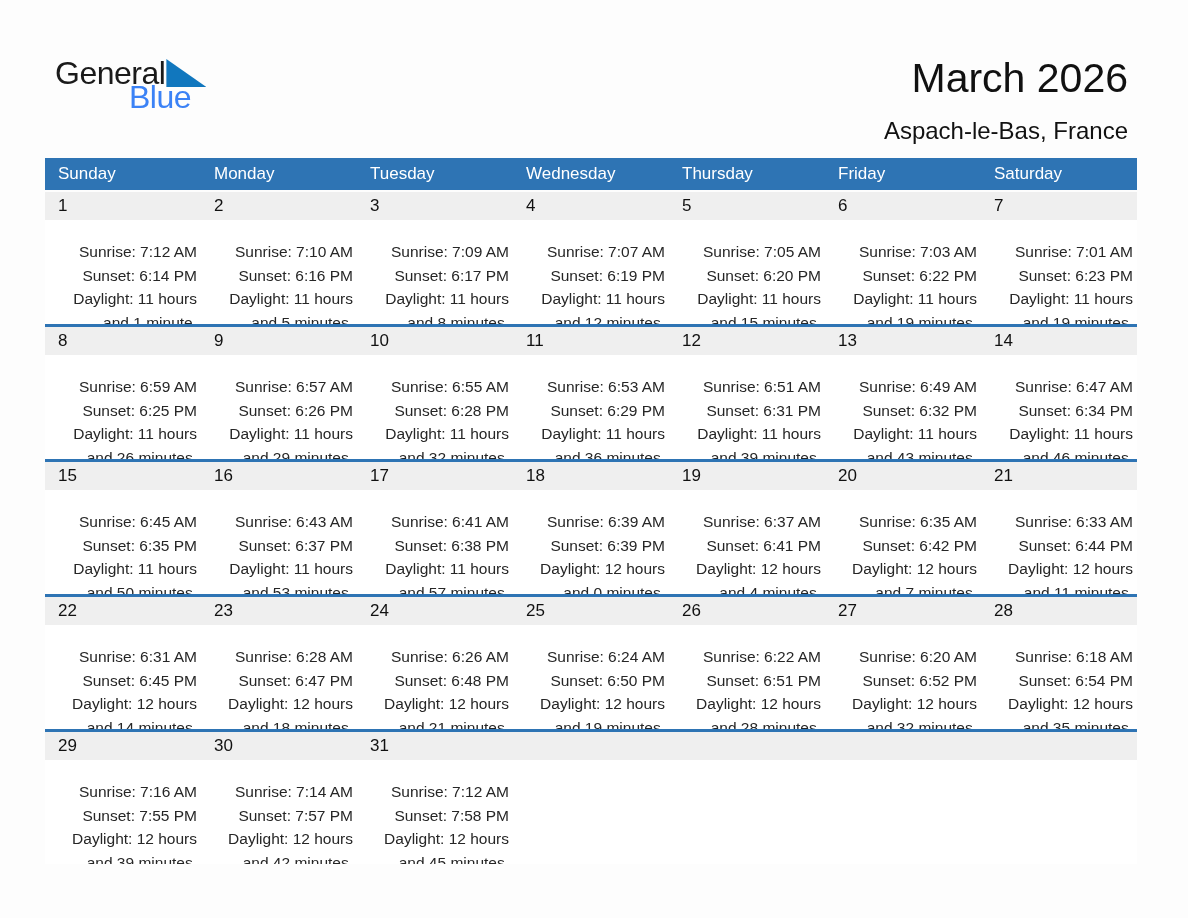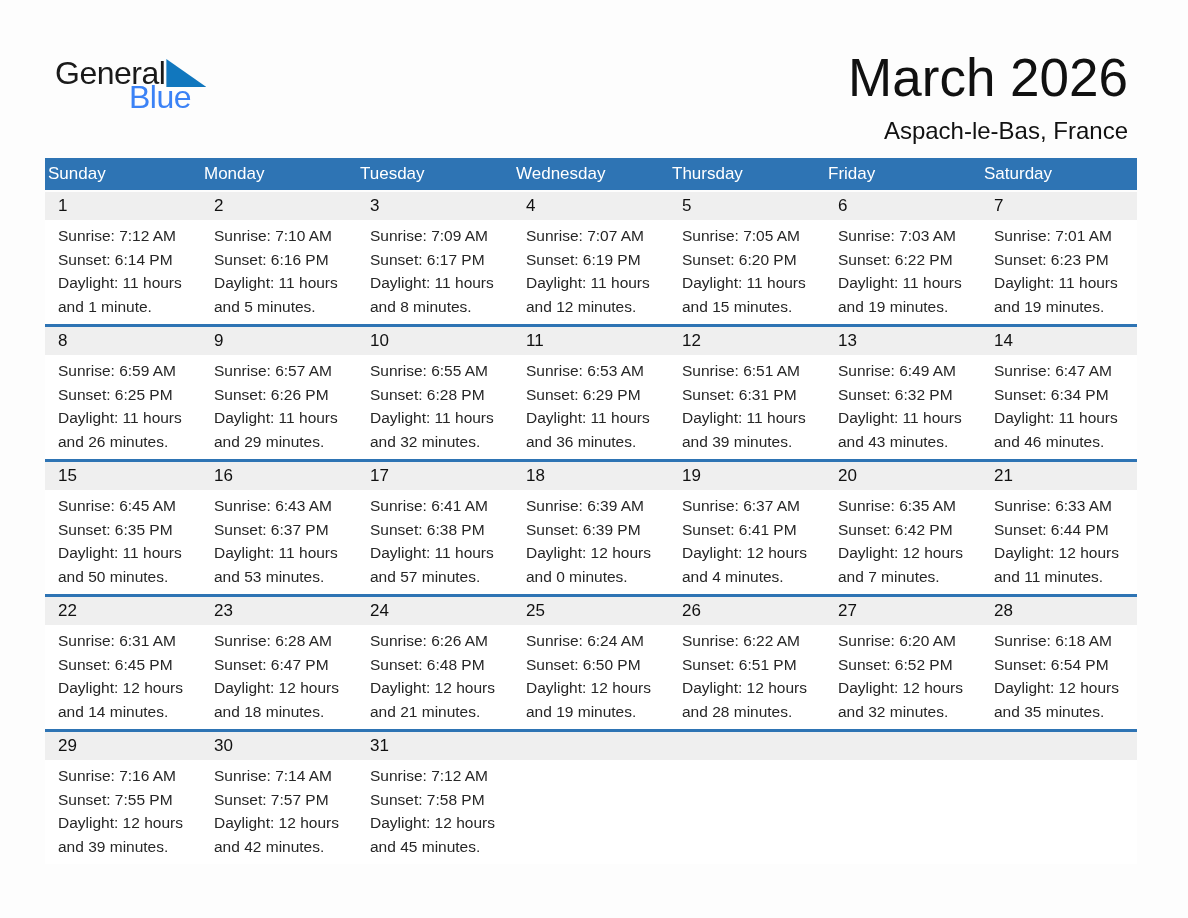--- a/index.html
+++ b/index.html
@@ -31,50 +31,50 @@
   .logo-blue {
     font-size: 32px; line-height: 30px; color: #3b82f6;
     font-weight: 400; margin: -8px 0 0 74px; letter-spacing: -0.5px;
   }
 
   
   .header-right {
     position: absolute; right: 60px; top: 55px; text-align: right;
   }
   .month-title {
-    font-size: 53px; line-height: 46px; color: #111111; font-weight: 400;
+    font-size: 41px; line-height: 46px; color: #111111; font-weight: 400;
   }
   .location-subtitle {
     font-size: 24px; line-height: 28px; color: #111111;
     font-weight: 400; margin-top: 16px;
   }
 
   
   .calendar { position: absolute; left: 45px; top: 158px; width: 1092px; }
   .weekday-row {
     display: grid; grid-template-columns: repeat(7, 1fr);
     background: #2e74b4; height: 32px; align-items: center;
   }
   .weekday-row .wd {
-    color: #ffffff; font-size: 17px; padding-left: 3px;
+    color: #ffffff; font-size: 17px; padding-left: 13px;
     white-space: nowrap; overflow: hidden;
   }
   .weeks { margin-top: 2px; }
   .week {
     display: grid; grid-template-columns: repeat(7, 1fr);
     height: 132px;
     background: linear-gradient(to bottom, #efefef 0, #efefef 28px, #ffffff 28px);
   }
   .week + .week { border-top: 3px solid #2e74b4; }
   .cell { overflow: hidden; }
   .daynum {
     height: 28px; box-sizing: border-box; padding: 4px 0 0 13px;
     font-size: 17px; color: #111111;
   }
-  .info { padding: 4px 4px 0 13px; }
+  .info { padding: 20px 4px 0 13px; text-align: right; }
   .line {
     font-size: 15.5px; line-height: 23.5px; color: #262626;
     white-space: nowrap;
   }
 </style>
 </head>
 <body>
 
 <div class="page">
 

